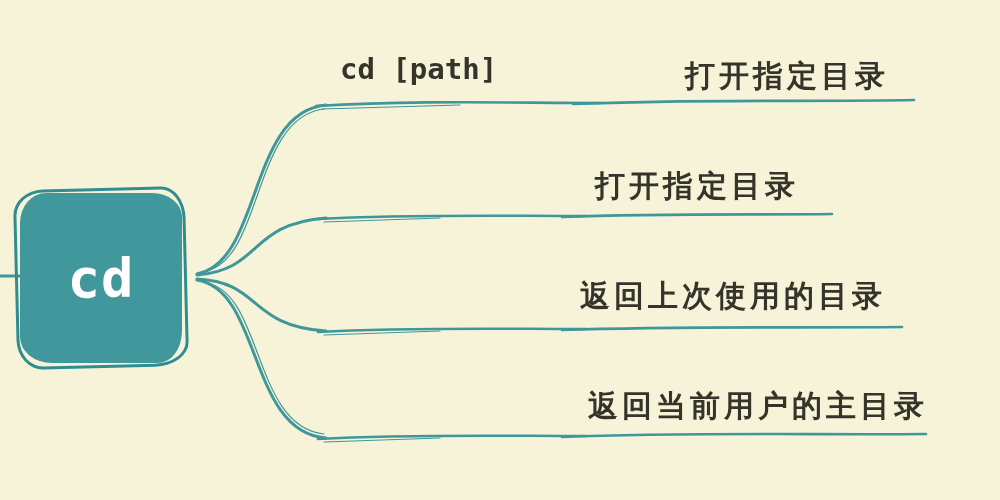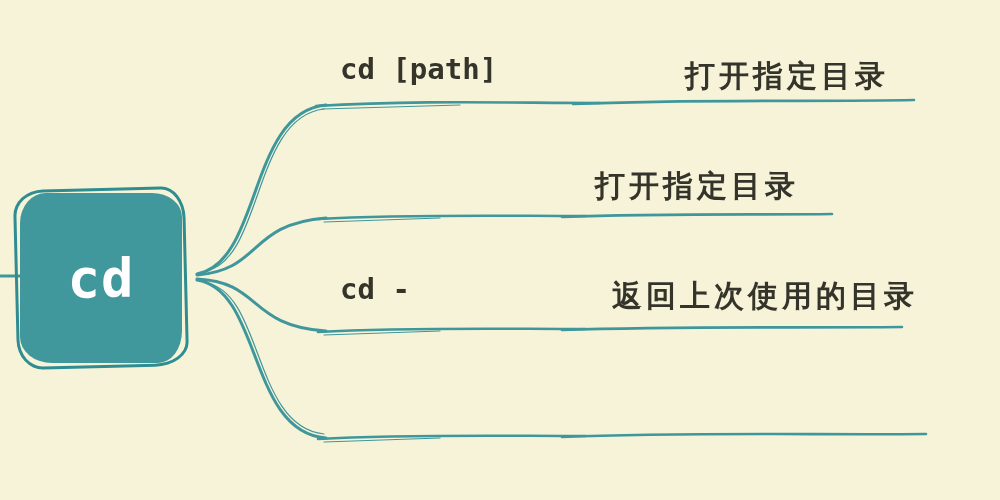--- a/index.html
+++ b/index.html
@@ -67,21 +67,21 @@
     color: #34342a;
     letter-spacing: 4px;
     white-space: nowrap;
     margin-top: 8px;
   }
   .cmd.b1 { left: 340px; top: 52px; }
   .desc.b1 { left: 685px; top: 48px; }
   .cmd.b2 { left: 340px; top: 162px; }
   .desc.b2 { left: 595px; top: 158px; }
   .cmd.b3 { left: 340px; top: 272px; }
-  .desc.b3 { left: 612px; top: 268px; }
+  .desc.b3 { left: 580px; top: 268px; }
   .cmd.b4 { left: 340px; top: 382px; }
   .desc.b4 { left: 588px; top: 378px; }
 </style>
 </head>
 <body>
 
 <div class="canvas">
 
   <svg class="links" viewBox="0 0 1000 500" fill="none" stroke="#3f979b" stroke-linecap="round">
 
@@ -114,17 +114,17 @@
 
   <div class="root-node">
     <span class="root-label">cd</span>
   </div>
 
   <div class="cmd b1">cd [path]</div>
   <div class="desc b1">打开指定目录</div>
 
   <div class="desc b2">打开指定目录</div>
 
-  <div class="cmd b3">cd -</div>
   <div class="desc b3">返回上次使用的目录</div>
 
+  <div class="desc b4">返回当前用户的主目录</div>
 
 </div>
 
 </body></html>

